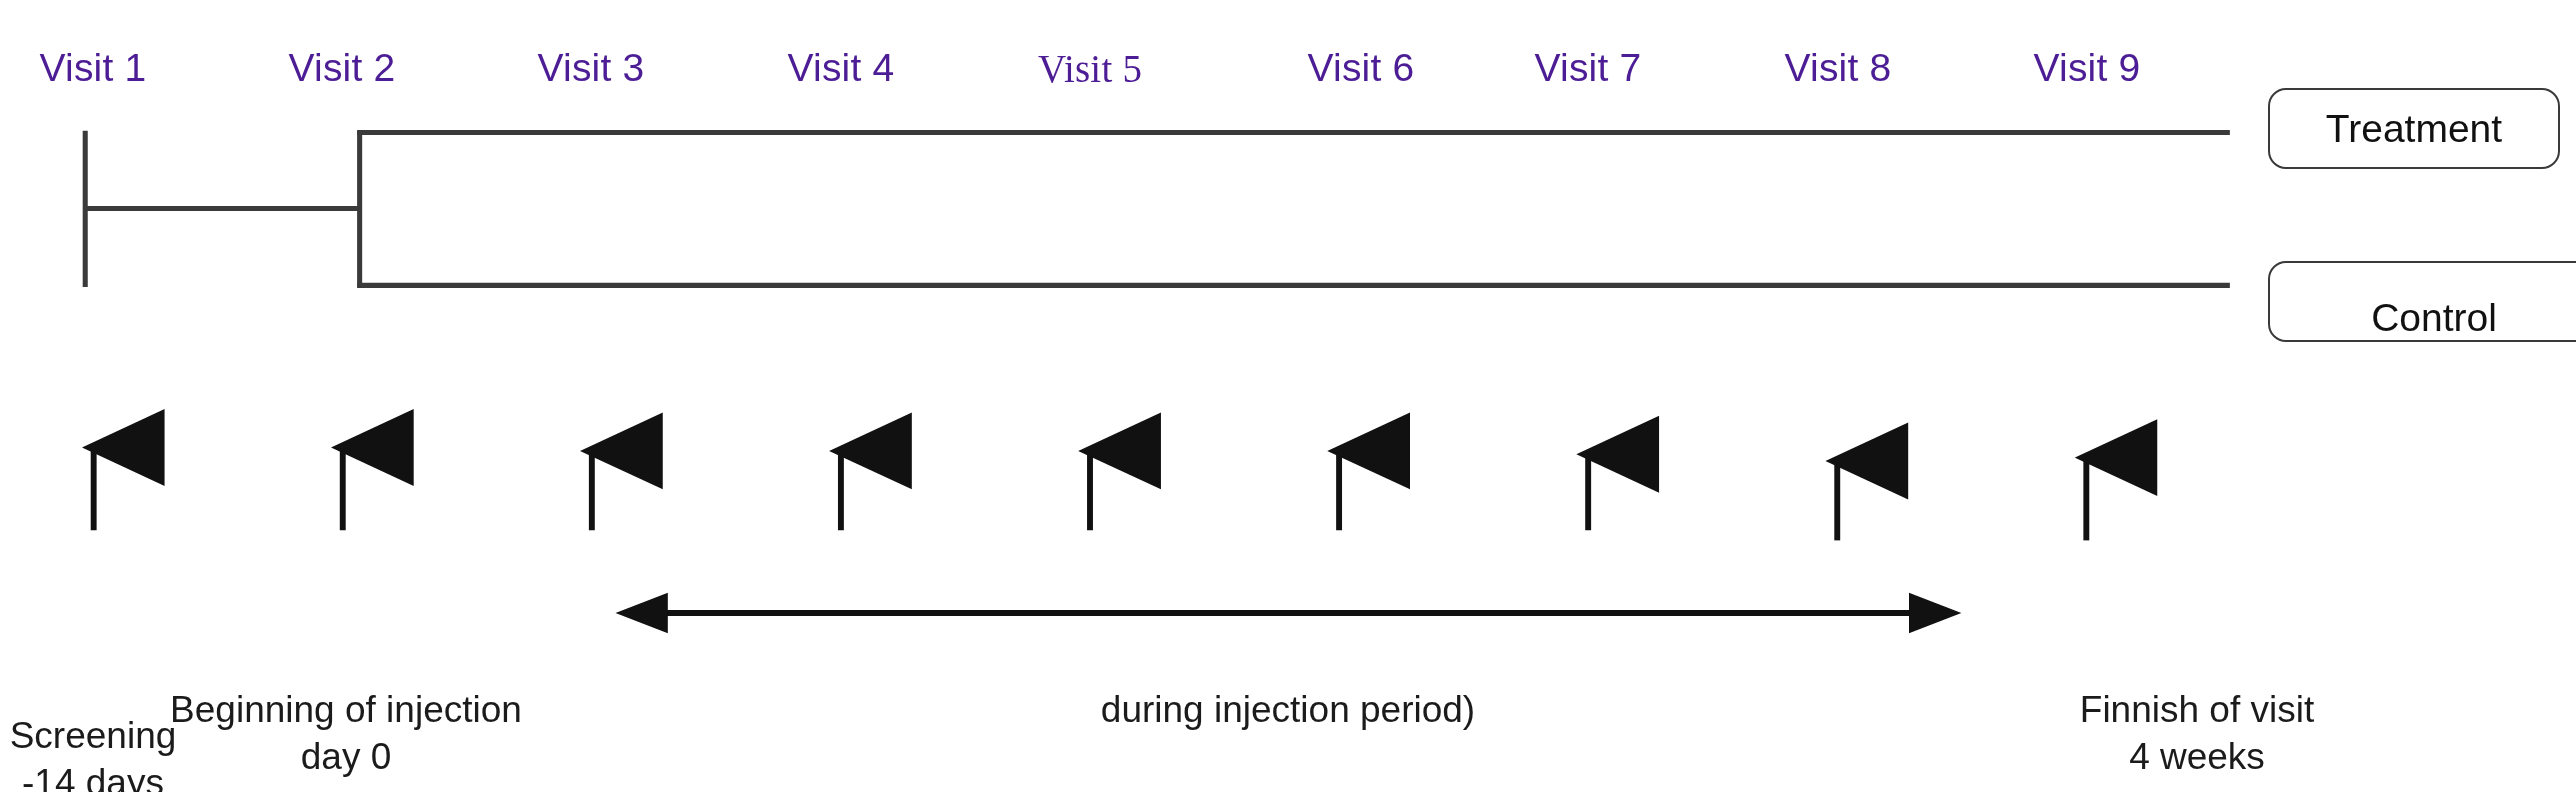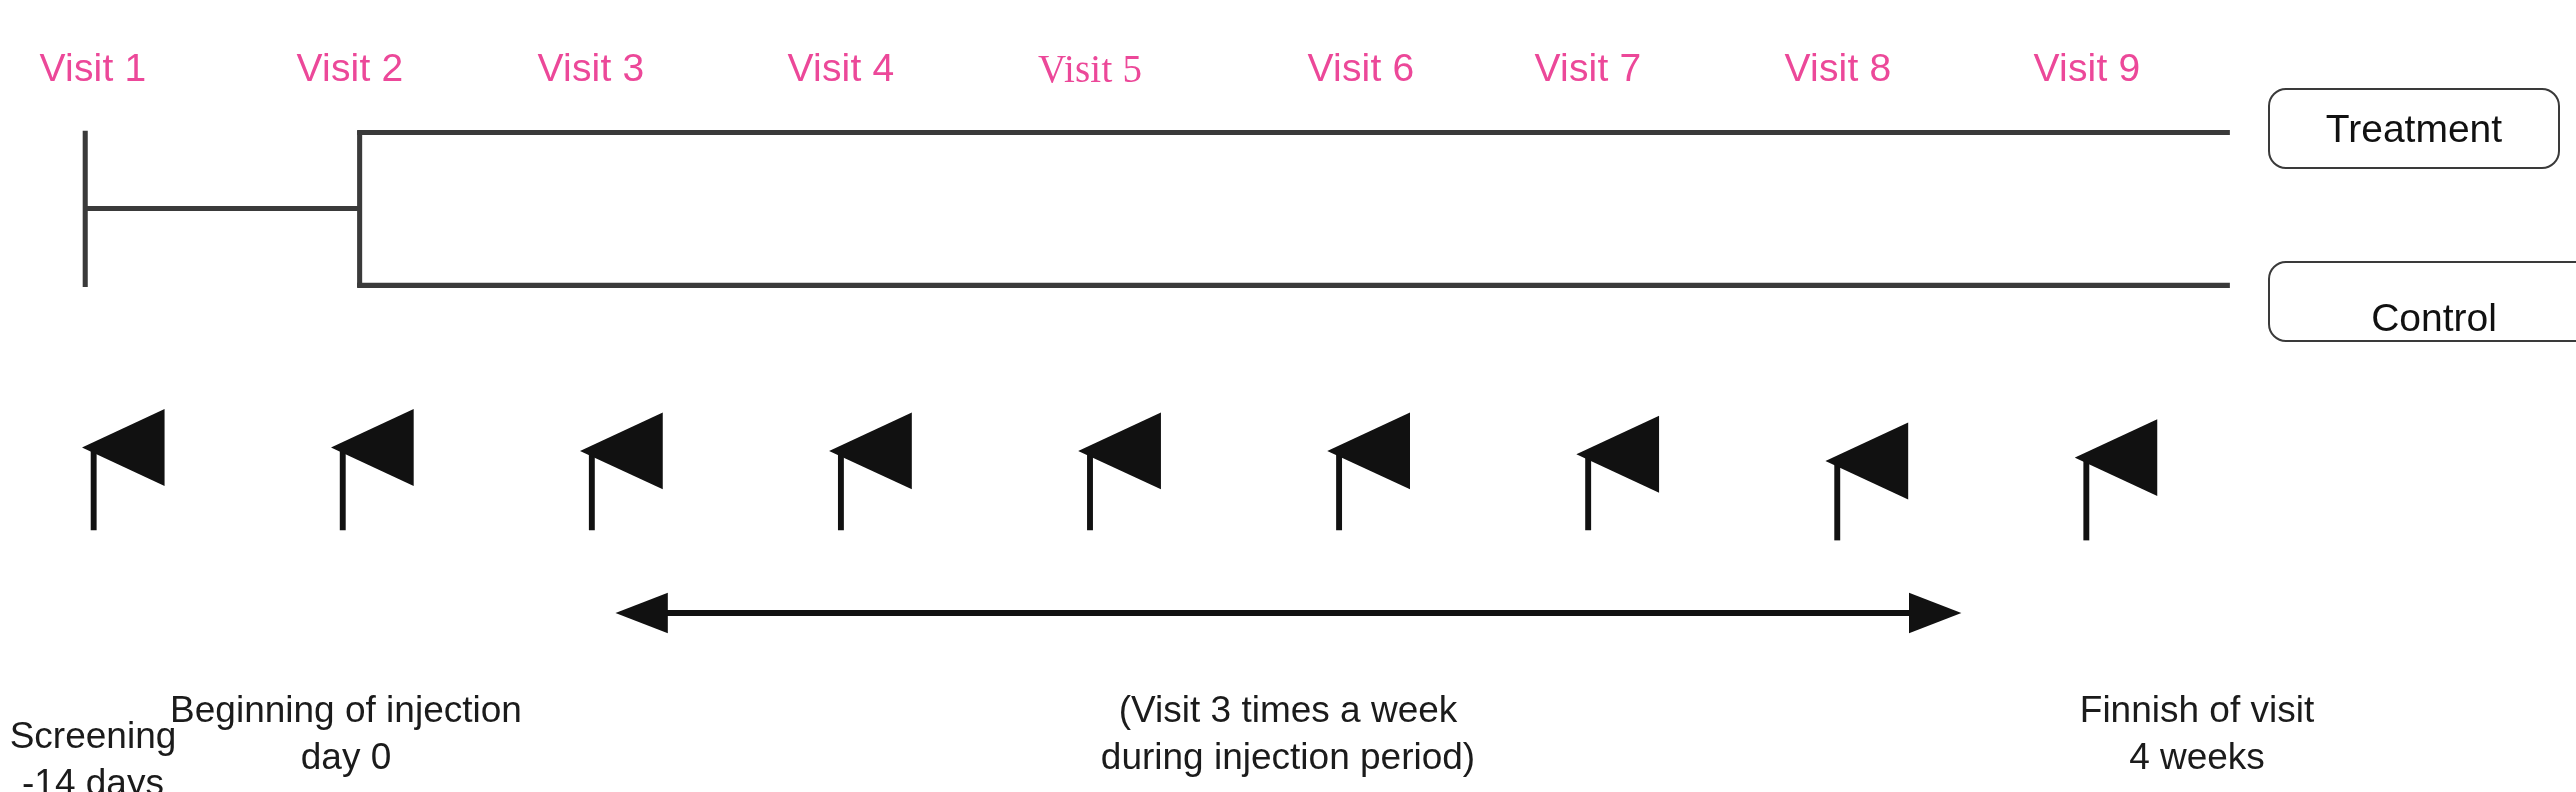--- a/index.html
+++ b/index.html
@@ -21,21 +21,21 @@
   #diagram-svg {
     position: absolute;
     top: 0;
     left: 0;
     width: 2576px;
     height: 792px;
   }
   .visit-label {
     position: absolute;
     font-size: 39px;
-    color: #ec4899;
+    color: #4c1d95;
     white-space: nowrap;
     transform: translateX(-50%);
     letter-spacing: 0.2px;
   }
   .caption {
     position: absolute;
     font-size: 37px;
     line-height: 1.28;
     color: #1b1b1b;
     text-align: center;
@@ -94,21 +94,21 @@
     </g>
 
     <g>
       <line x1="765" y1="726" x2="2285" y2="726" stroke="#111111" stroke-width="7"></line>
       <path d="M728,726 L790,702 L790,750 Z" fill="#111111"></path>
       <path d="M2322,726 L2260,702 L2260,750 Z" fill="#111111"></path>
     </g>
   </svg>
 
   <div class="visit-label" style="left:93px;  top:46px;">Visit 1</div>
-  <div class="visit-label" style="left:342px;  top:46px;margin-left:8px;">Visit 2</div>
+  <div class="visit-label" style="left:342px;  top:46px;">Visit 2</div>
   <div class="visit-label" style="left:591px;  top:46px;">Visit 3</div>
   <div class="visit-label" style="left:841px;  top:46px;">Visit 4</div>
   <div class="visit-label" style="left:1090px; top:46px;font-family:Liberation Serif, serif;">Visit 5</div>
   <div class="visit-label" style="left:1339px; top:46px;margin-left:22px;">Visit 6</div>
   <div class="visit-label" style="left:1588px; top:46px;">Visit 7</div>
   <div class="visit-label" style="left:1838px; top:46px;">Visit 8</div>
   <div class="visit-label" style="left:2087px; top:46px;">Visit 9</div>
 
   <div class="group-box" style="left:2268px; top:88px; width:292px; height:81px;">
     <span class="group-box-label">Treatment</span>
@@ -122,21 +122,20 @@
     <div>Screening</div>
     <div>-14 days</div>
   </div>
 
   <div class="caption" style="left:346px; top:686px;">
     <div>Beginning of injection</div>
     <div>day 0</div>
   </div>
 
   <div class="caption" style="left:1288px; top:686px;">
-    <div>(Visit 3 times a week</div>
     <div>during injection period)</div>
   </div>
 
   <div class="caption" style="left:2197px; top:686px;">
     <div>Finnish of visit</div>
     <div>4 weeks</div>
   </div>
 
 </div>
 

